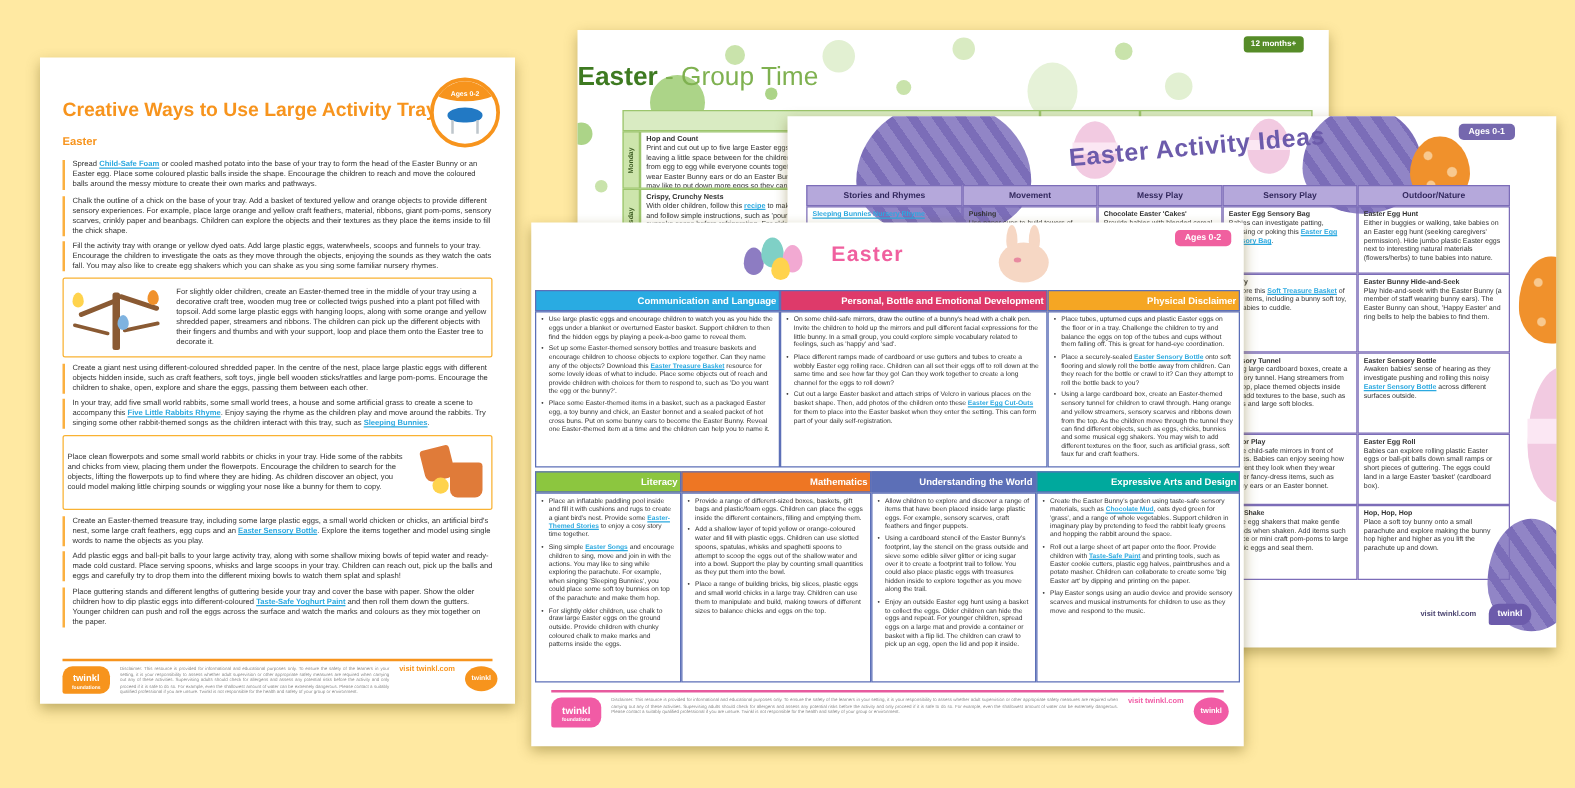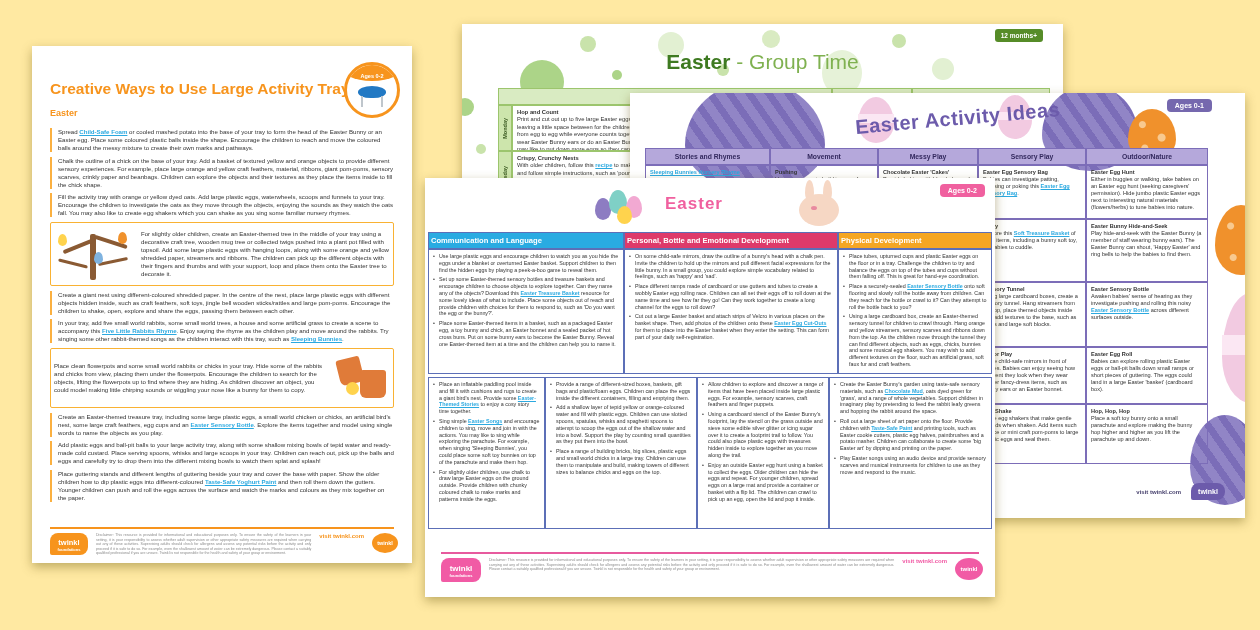--- a/index.html
+++ b/index.html
@@ -29,21 +29,21 @@
   .chick{position:absolute;width:13px;height:13px;border-radius:50%;background:#ffd34d}
   
   .foot-rule{position:absolute;left:18px;right:18px;height:2px}
   .foot{position:absolute;left:18px;right:14px;display:flex;align-items:flex-start;gap:8px}
   .logo-blob{border-radius:8px 8px 8px 2px;color:#fff;font-weight:bold;text-align:center;flex:none}
   .disc{font-size:3.6px;line-height:4.6px;color:#8a8a8a;flex:1;text-align:justify}
   .visit{font-size:6px;font-weight:bold;white-space:nowrap}
   
   .doc-group{left:462px;top:24px;width:601px;height:476px;z-index:1}
   .gc{position:absolute;border-radius:50%}
-  .group-title{position:absolute;top:26px;left:0;width:100%;text-align:center;font-size:21px;color:#7fb150}
+  .group-title{position:absolute;top:26px;left:0;width:100%;font-size:21px;color:#7fb150}
   .group-title b{color:#3e7a21}
   .badge-green{position:absolute;right:20px;top:5px;background:#568c28;color:#fff;font-size:6.5px;font-weight:bold;
       padding:3px 6px;border-radius:3px}
   .gtable{position:absolute;left:36px;top:64px;right:13px}
   .grow{display:flex}
   .gcell{border:0.8px solid #9cc56d;box-sizing:border-box}
   .ghead{background:#d9ebc2;font-size:6.5px;font-weight:bold;color:#3c5b22;text-align:center;padding:4px 2px}
   .gday{width:14px;background:#cde5ac;display:flex;align-items:center;justify-content:center}
   .gday span{writing-mode:vertical-rl;transform:rotate(180deg);font-size:5.5px;font-weight:bold;color:#3c5b22}
   .gbody{font-size:5.8px;line-height:7.4px;padding:3px 4px;color:#333}
@@ -70,21 +70,21 @@
   .ifoot{position:absolute;left:20px;right:20px;top:390px;display:flex;align-items:center;gap:10px}
   
   .doc-front{left:425px;top:178px;width:570px;height:419px;z-index:3}
   .badge-pink{position:absolute;right:10px;top:6px;background:#f0609f;color:#fff;font-size:7px;font-weight:bold;
       padding:3px 8px;border-radius:4px}
   .front-title{position:absolute;left:240px;top:16px;font-size:17px;font-weight:bold;color:#f0609f;letter-spacing:1px}
   .eggs-pic,.bunny-pic{position:absolute}
   .mini-egg{position:absolute;border-radius:50%/58% 58% 42% 42%}
   .ftable{position:absolute;left:3px}
   .fcell{border:0.8px solid #5c6fb7;box-sizing:border-box}
-  .fhead{font-size:7.6px;font-weight:bold;color:#fff;text-align:left;padding:3px 2px}
+  .fhead{font-size:7.6px;font-weight:bold;color:#fff;text-align:right;padding:3px 2px}
   .fbody{font-size:5.35px;line-height:6.8px;padding:3px 4px;color:#333}
   .fb{position:relative;padding-left:6px;margin-bottom:3px}
   .fb:before{content:"•";position:absolute;left:0;top:0}
   .ffoot-rule{position:absolute;left:16px;right:16px;top:374px;height:1.5px;background:#e75a9e}
   .ffoot{position:absolute;left:16px;right:12px;top:380px;display:flex;align-items:flex-start;gap:8px}
 </style>
 </head>
 <body>
 
 <section class="doc doc-group">
@@ -250,41 +250,47 @@
   <div class="bunny-pic" style="left:372px;top:4px;width:46px;height:44px">
     <div class="mini-egg" style="left:8px;top:-2px;width:9px;height:22px;background:#f6d7c4"></div>
     <div class="mini-egg" style="left:26px;top:-2px;width:9px;height:22px;background:#f6d7c4"></div>
     <div style="position:absolute;left:2px;top:12px;width:40px;height:32px;border-radius:50%;background:#f6d7c4"></div>
     <div style="position:absolute;left:14px;top:24px;width:6px;height:4px;border-radius:50%;background:#e88aa0"></div>
   </div>
   <div class="ftable" style="top:54px">
     <div style="display:flex">
       <div class="fcell fhead" style="width:196px;background:#29abe2">Communication and Language</div>
       <div class="fcell fhead" style="width:214px;background:#de3a6a">Personal, Bottle and Emotional Development</div>
-      <div class="fcell fhead" style="width:154px;background:#f5a623">Physical Development</div>
+      <div class="fcell fhead" style="width:154px;background:#f5a623">Physical Disclaimer</div>
     </div>
     <div style="display:flex">
       <div class="fcell fbody" style="width:196px;height:125px;overflow:hidden">
         <div class="fb">Use large plastic eggs and encourage children to watch you as you hide the eggs under a blanket or overturned Easter basket. Support children to then find the hidden eggs by playing a peek-a-boo game to reveal them.</div>
         <div class="fb"><span>Set up some Easter-themed sensory bottles and treasure baskets and encourage children to choose objects to explore together. Can they name any of the objects? Download this </span><span class="lnk">Easter Treasure Basket</span><span> resource for some lovely ideas of what to include. Place some objects out of reach and provide children with choices for them to respond to, such as 'Do you want the egg or the bunny?'.</span></div>
         <div class="fb">Place some Easter-themed items in a basket, such as a packaged Easter egg, a toy bunny and chick, an Easter bonnet and a sealed packet of hot cross buns. Put on some bunny ears to become the Easter Bunny. Reveal one Easter-themed item at a time and the children can help you to name it.</div>
       </div>
       <div class="fcell fbody" style="width:214px;height:125px;overflow:hidden">
         <div class="fb">On some child-safe mirrors, draw the outline of a bunny's head with a chalk pen. Invite the children to hold up the mirrors and pull different facial expressions for the little bunny. In a small group, you could explore simple vocabulary related to feelings, such as 'happy' and 'sad'.</div>
         <div class="fb">Place different ramps made of cardboard or use gutters and tubes to create a wobbly Easter egg rolling race. Children can all set their eggs off to roll down at the same time and see how far they go! Can they work together to create a long channel for the eggs to roll down?</div>
         <div class="fb"><span>Cut out a large Easter basket and attach strips of Velcro in various places on the basket shape. Then, add photos of the children onto these </span><span class="lnk">Easter Egg Cut-Outs</span><span> for them to place into the Easter basket when they enter the setting. This can form part of your daily self-registration.</span></div>
       </div>
       <div class="fcell fbody" style="width:154px;height:125px;overflow:hidden">
         <div class="fb">Place tubes, upturned cups and plastic Easter eggs on the floor or in a tray. Challenge the children to try and balance the eggs on top of the tubes and cups without them falling off. This is great for hand-eye coordination.</div>
         <div class="fb"><span>Place a securely-sealed </span><span class="lnk">Easter Sensory Bottle</span><span> onto soft flooring and slowly roll the bottle away from children. Can they reach for the bottle or crawl to it? Can they attempt to roll the bottle back to you?</span></div>
         <div class="fb">Using a large cardboard box, create an Easter-themed sensory tunnel for children to crawl through. Hang orange and yellow streamers, sensory scarves and ribbons down from the top. As the children move through the tunnel they can find different objects, such as eggs, chicks, bunnies and some musical egg shakers. You may wish to add different textures on the floor, such as artificial grass, soft faux fur and craft feathers.</div>
       </div>
     </div>
   </div>
   <div class="ftable" style="top:199px">
+    <div style="display:flex">
+      <div class="fcell fhead" style="width:117px;background:#8cc63f">Literacy</div>
+      <div class="fcell fhead" style="width:152px;background:#ee7623">Mathematics</div>
+      <div class="fcell fhead" style="width:132px;background:#5c6fb7">Understanding the World</div>
+      <div class="fcell fhead" style="width:163px;background:#00a99d">Expressive Arts and Design</div>
+    </div>
     <div style="display:flex">
       <div class="fcell fbody" style="width:117px;height:152px;overflow:hidden">
         <div class="fb"><span>Place an inflatable paddling pool inside and fill it with cushions and rugs to create a giant bird's nest. Provide some </span><span class="lnk">Easter-Themed Stories</span><span> to enjoy a cosy story time together.</span></div>
         <div class="fb"><span>Sing simple </span><span class="lnk">Easter Songs</span><span> and encourage children to sing, move and join in with the actions. You may like to sing while exploring the parachute. For example, when singing 'Sleeping Bunnies', you could place some soft toy bunnies on top of the parachute and make them hop.</span></div>
         <div class="fb">For slightly older children, use chalk to draw large Easter eggs on the ground outside. Provide children with chunky coloured chalk to make marks and patterns inside the eggs.</div>
       </div>
       <div class="fcell fbody" style="width:152px;height:152px;overflow:hidden">
         <div class="fb">Provide a range of different-sized boxes, baskets, gift bags and plastic/foam eggs. Children can place the eggs inside the different containers, filling and emptying them.</div>
         <div class="fb">Add a shallow layer of tepid yellow or orange-coloured water and fill with plastic eggs. Children can use slotted spoons, spatulas, whisks and spaghetti spoons to attempt to scoop the eggs out of the shallow water and into a bowl. Support the play by counting small quantities as they put them into the bowl.</div>
         <div class="fb">Place a range of building bricks, big slices, plastic eggs and small world chicks in a large tray. Children can use them to manipulate and build, making towers of different sizes to balance chicks and eggs on the top.</div>

